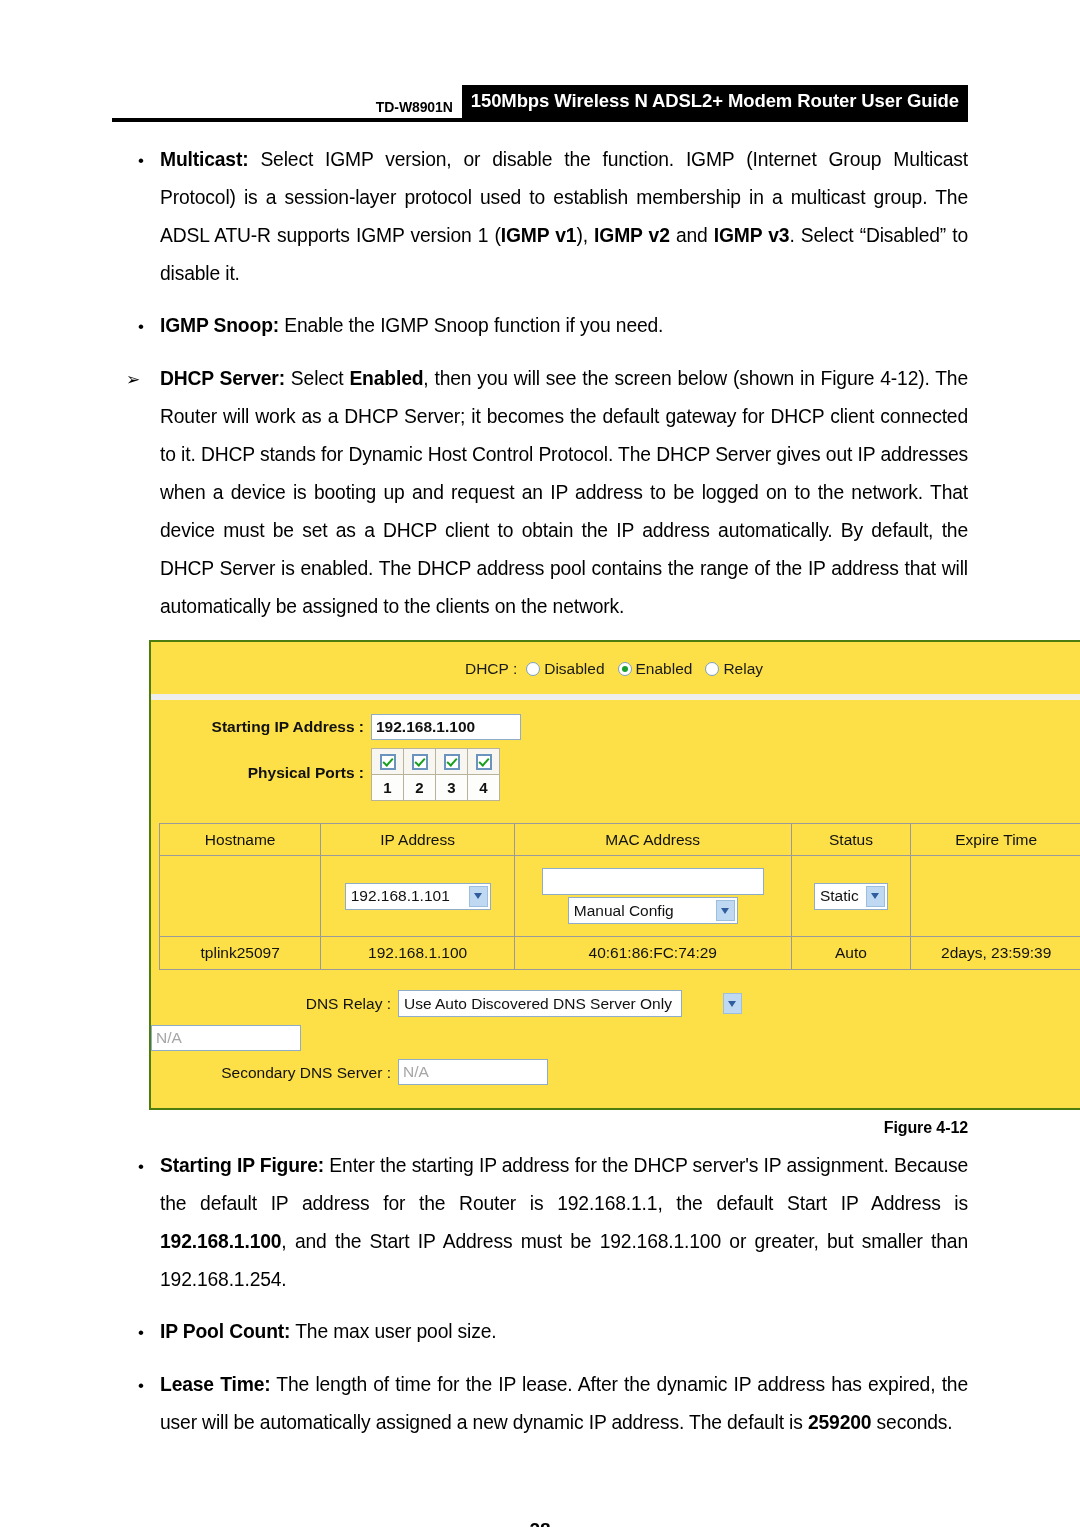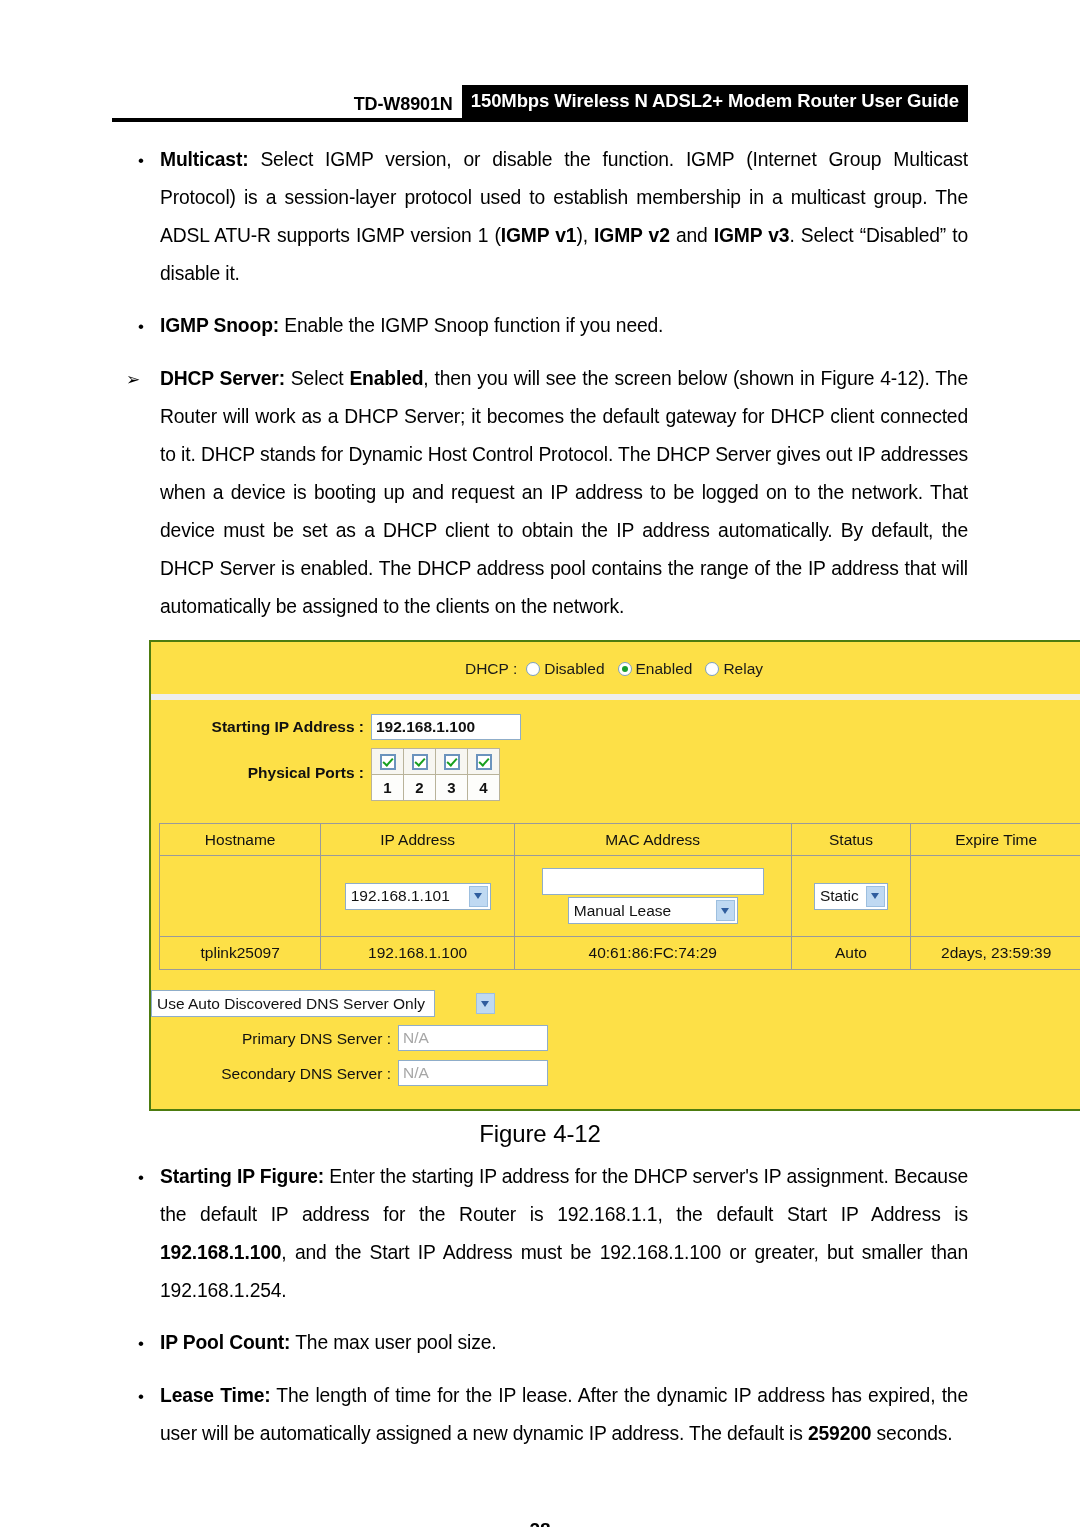--- a/index.html
+++ b/index.html
@@ -27,21 +27,21 @@
   
   .header {
     position: relative;
     height: 46px;
     margin-top: 72px;
     display: flex;
     align-items: flex-end;
     justify-content: flex-end;
   }
   .header-model {
-    font-size: 18px;
+    font-size: 14px;
     font-weight: bold;
     letter-spacing: -0.1px;
     padding-right: 9px;
     padding-bottom: 3px;
     white-space: nowrap;
   }
   .header-banner {
     background: #000000;
     color: #ffffff;
     font-size: 18.5px;
@@ -330,23 +330,23 @@
     flex: 0 0 247px;
     text-align: right;
     font-size: 15.5px;
     padding-right: 7px;
     box-sizing: border-box;
     line-height: 27px;
     color: #111111;
   }
 
   .figure-caption {
-    text-align: center;
-    font-size: 24px;
-    font-weight: normal;
+    text-align: right;
+    font-size: 16px;
+    font-weight: bold;
     margin-top: 9px;
     margin-bottom: 10px;
     letter-spacing: -0.1px;
   }
 
   .page-number {
     position: absolute;
     bottom: 58px;
     left: 0;
     width: 100%;
@@ -454,21 +454,21 @@
                 <td>
                   <span class="select sel-ip">
                     <span class="sel-text">192.168.1.101</span>
                     <span class="arrowbox"></span>
                   </span>
                 </td>
                 <td>
                   <span class="mac-stack">
                     <span class="mac-empty"></span>
                     <span class="select sel-manual">
-                      <span class="sel-text">Manual Lease</span>
+                      <span class="sel-text">Manual Config</span>
                       <span class="arrowbox"></span>
                     </span>
                   </span>
                 </td>
                 <td>
                   <span class="select sel-status">
                     <span class="sel-text">Static</span>
                     <span class="arrowbox"></span>
                   </span>
                 </td>
@@ -480,27 +480,27 @@
                 <td>40:61:86:FC:74:29</td>
                 <td>Auto</td>
                 <td>2days, 23:59:39</td>
               </tr>
             </tbody>
           </table>
         </div>
 
         <div class="sc-dns">
           <div class="form-row">
+            <div class="dns-label">DNS Relay :</div>
             <span class="select sel-dns">
               <span class="sel-text">Use Auto Discovered DNS Server Only</span>
               <span class="arrowbox"></span>
             </span>
           </div>
           <div class="form-row">
-            <div class="dns-label">Primary DNS Server :</div>
             <div class="textinput w-dns placeholder">N/A</div>
           </div>
           <div class="form-row">
             <div class="dns-label">Secondary DNS Server :</div>
             <div class="textinput w-dns placeholder">N/A</div>
           </div>
         </div>
 
       </div>
     </div>

